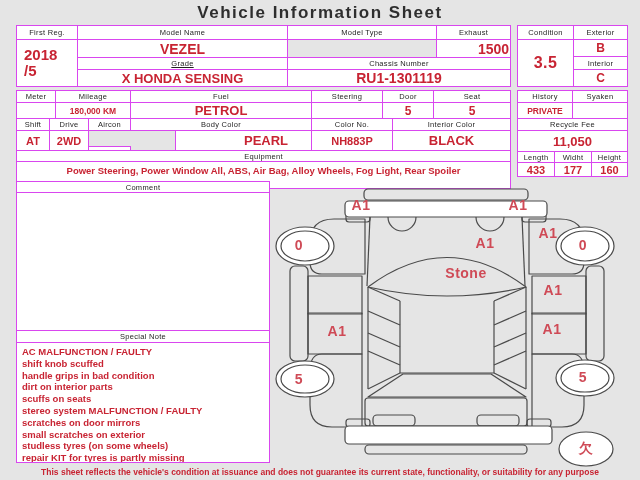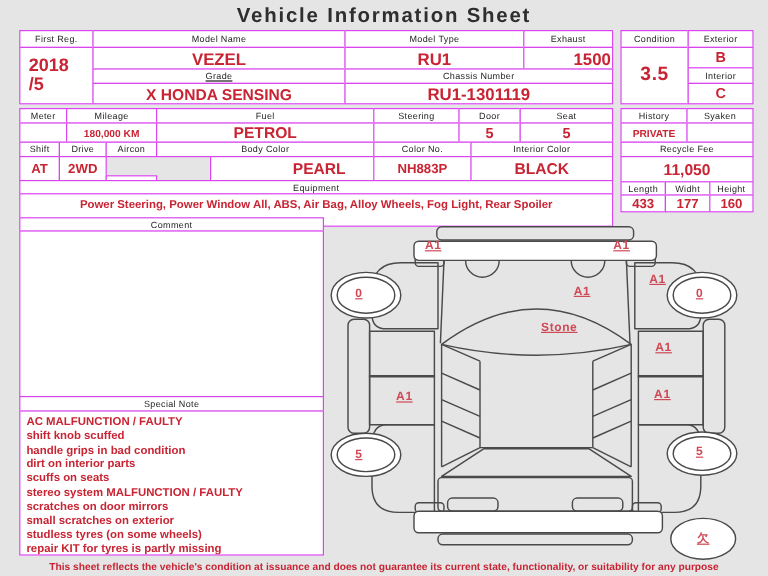--- a/index.html
+++ b/index.html
@@ -24,21 +24,21 @@
     padding-left:7px;line-height:16px;font-size:15px;}
   .equip-text{align-items:flex-start;padding:2px 5px;font-size:9.5px;line-height:13px;
     text-align:left;}
   .note-body{flex-direction:column;align-items:flex-start;justify-content:flex-start;
     padding:3px 5px;}
   .note-line{font-size:9.5px;font-weight:700;color:#c82433;line-height:11.8px;white-space:nowrap;}
   .diagram{position:absolute;left:270px;top:183px;width:370px;height:288px;}
   .diagram svg{position:absolute;left:0;top:0;}
   .marker{
     position:absolute;transform:translate(-50%,-50%);
-    font-size:10px;font-weight:600;color:#cf4a56;letter-spacing:.5px;white-space:nowrap;text-decoration:underline;
+    font-size:14px;font-weight:600;color:#cf4a56;letter-spacing:.5px;white-space:nowrap;
   }
   .footer{
     position:absolute;left:0;top:467px;width:640px;text-align:center;
     font-size:8.5px;font-weight:600;color:#c82433;
   }
 </style>
 </head>
 <body>
 
 <div class="sheet">
@@ -46,21 +46,20 @@
   <div class="title">Vehicle Information Sheet</div>
 
   <div class="c hdr" style="left:16px;top:25px;width:62px;height:15px;">First Reg.</div>
   <div class="c val firstreg" style="left:16px;top:39px;width:62px;height:48px;">
     <span>2018</span>
     <span>/5</span>
   </div>
   <div class="c hdr" style="left:77px;top:25px;width:211px;height:15px;">Model Name</div>
   <div class="c val fs14" style="left:77px;top:39px;width:211px;height:19px;">VEZEL</div>
   <div class="c hdr" style="left:287px;top:25px;width:150px;height:15px;">Model Type</div>
-  <div class="c val fs14" style="left:287px;top:39px;width:150px;height:19px;">RU1</div>
   <div class="c hdr" style="left:436px;top:25px;width:75px;height:15px;">Exhaust</div>
   <div class="c val fs14" style="left:436px;top:39px;width:75px;height:19px;padding-left:40px;">1500</div>
   <div class="c hdr" style="left:77px;top:57px;width:211px;height:13px;text-decoration:underline;">Grade</div>
   <div class="c val fs13" style="left:77px;top:69px;width:211px;height:18px;">X HONDA SENSING</div>
   <div class="c hdr" style="left:287px;top:57px;width:224px;height:13px;">Chassis Number</div>
   <div class="c val fs14" style="left:287px;top:69px;width:224px;height:18px;">RU1-1301119</div>
 
   <div class="c hdr" style="left:517px;top:25px;width:57px;height:15px;">Condition</div>
   <div class="c val fs16" style="left:517px;top:39px;width:57px;height:48px;">3.5</div>
   <div class="c hdr" style="left:573px;top:25px;width:55px;height:15px;">Exterior</div>

